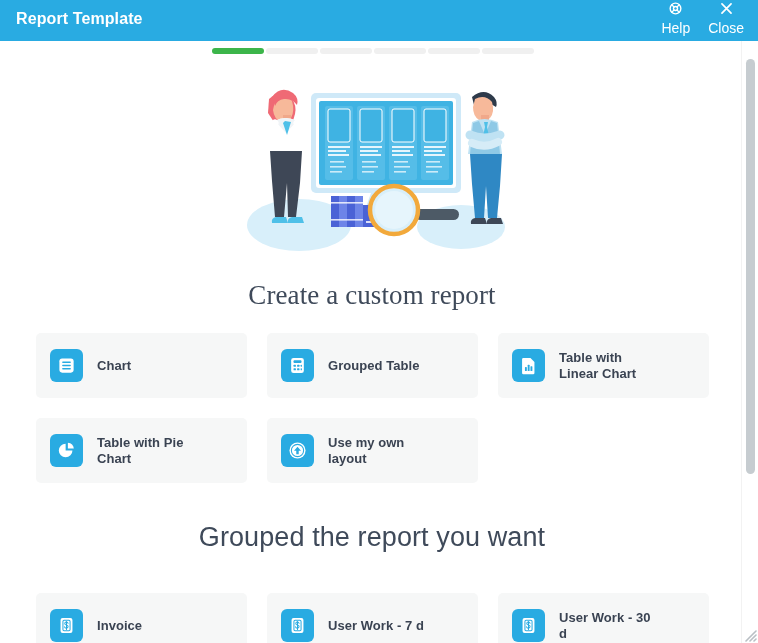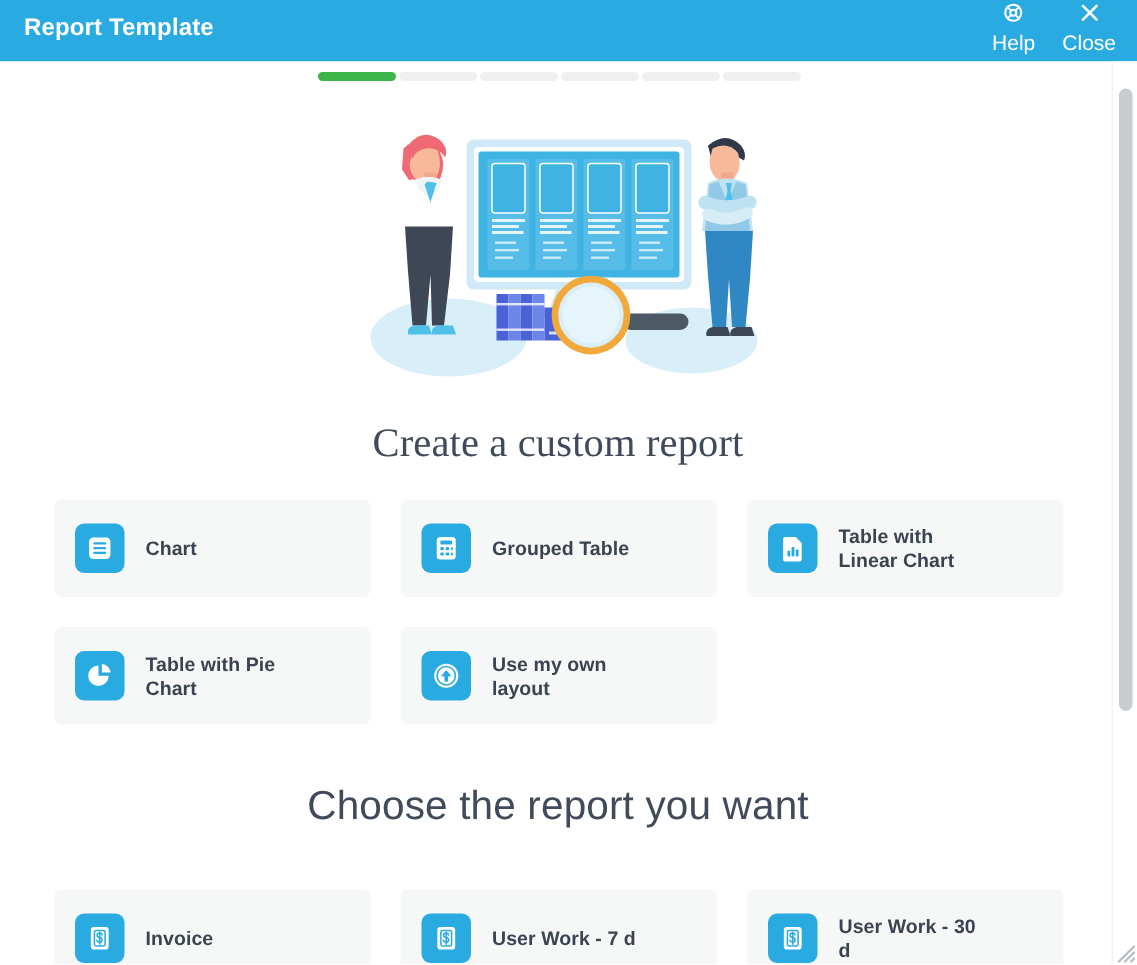--- a/index.html
+++ b/index.html
@@ -400,21 +400,21 @@
             <svg width="21" height="21" viewBox="0 0 24 24">
               <circle cx="12" cy="12" r="9.2" fill="#ffffff"></circle>
               <circle cx="12" cy="12" r="7" fill="none" stroke="#29ABE2" stroke-width="1.2"></circle>
               <path d="M12 7.6 L16 12.4 H13.4 V16.4 H10.6 V12.4 H8 Z" fill="#29ABE2"></path>
             </svg>
           </div>
           <div class="card-label">Use my own<br>layout</div>
         </div>
       </div>
 
-    <div class="section-heading" id="heading-choose">Choose the report you want</div>
+    <div class="section-heading" id="heading-choose">Grouped the report you want</div>
 
     <div class="card-grid" id="grid-reports">
         <div class="card">
           <div class="card-icon">
             <svg width="19" height="19" viewBox="0 0 24 24">
               <rect x="4.5" y="2.5" width="15" height="19" rx="2.6" fill="#ffffff"></rect>
               <rect x="7.5" y="5.5" width="9" height="13" rx="1.4" fill="none" stroke="#29ABE2" stroke-width="1.3"></rect>
               <path d="M12 7 V17" stroke="#29ABE2" stroke-width="1.3" stroke-linecap="round"></path>
               <path d="M14 9.2 q-.4 -1.5 -2.2 -1.5 q-2 0 -2 1.8 q0 1.6 2.1 1.9 q2.1 .3 2.1 2 q0 1.9 -2.2 1.9 q-1.9 0 -2.3 -1.6" fill="none" stroke="#29ABE2" stroke-width="1.3" stroke-linecap="round"></path>
             </svg>

